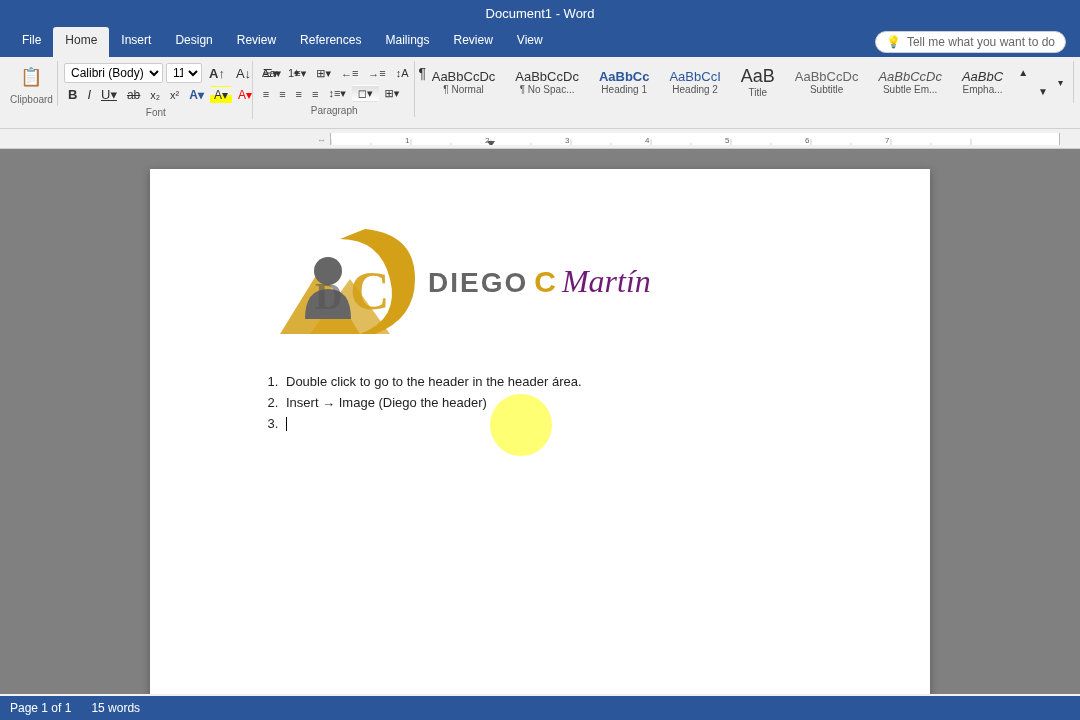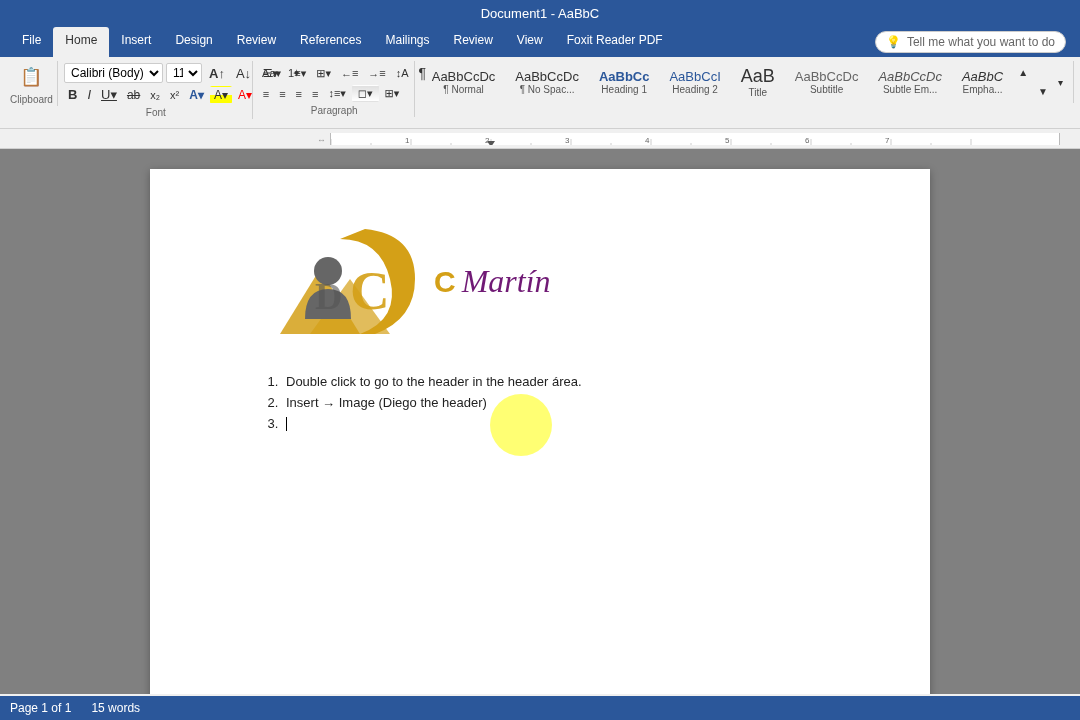--- a/index.html
+++ b/index.html
@@ -245,34 +245,33 @@
     }
     @keyframes blink {
       0%, 100% { opacity: 1; }
       50% { opacity: 0; }
     }
   </style>
 </head>
 <body>
 
 <div class="title-bar">
-  <span>Document1 - AaBbC</span>
+  <span>Document1 - Word</span>
 </div>
 
 <div class="ribbon-tabs">
   <div class="ribbon-tab">File</div>
   <div class="ribbon-tab active">Home</div>
   <div class="ribbon-tab">Insert</div>
   <div class="ribbon-tab">Design</div>
   <div class="ribbon-tab">Review</div>
   <div class="ribbon-tab">References</div>
   <div class="ribbon-tab">Mailings</div>
   <div class="ribbon-tab">Review</div>
   <div class="ribbon-tab">View</div>
-  <div class="ribbon-tab">Foxit Reader PDF</div>
   <div class="tell-me" style="margin-left:auto;">
     <span style="margin-right:6px; color:#f5c518;">💡</span>
     <span>Tell me what you want to do</span>
   </div>
 </div>
 
 <div class="ribbon" style="min-height:72px; flex-wrap:nowrap; overflow:hidden;">
 
   <div class="ribbon-section" style="min-width:52px; justify-content:space-between;">
     <div class="ribbon-section-content" style="flex-direction:column; gap:0; padding:2px 0;">
@@ -433,20 +432,21 @@
 
         <circle cx="68" cy="52" r="14" fill="#666"></circle>
         <path d="M45,100 Q45,70 68,70 Q91,70 91,100 Z" fill="#666"></path>
 
         <text x="55" y="90" font-size="38" font-weight="900" fill="#555" opacity="0.6" font-family="Arial Black">D</text>
         <text x="90" y="90" font-size="55" font-weight="900" fill="#d4a017" font-family="Arial Black" opacity="0.9">C</text>
       </svg>
 
       <div style="margin-left:8px;">
         <div style="display:flex; align-items:baseline; gap:0;">
+          <span style="font-size:28px; font-weight:900; color:#666; letter-spacing:2px; font-family:'Arial Black',Arial;">DIEGO</span>
           <span style="font-size:30px; font-weight:900; color:#d4a017; margin-left:6px; font-family:'Arial Black',Arial;">C</span>
           <span style="font-size:32px; font-weight:300; color:#701a75; margin-left:6px; font-style:italic; font-family:Georgia,serif;">Martín</span>
         </div>
       </div>
     </div>
 
     <div style="position:relative;">
 
       <div style="position:absolute; left:230px; top:20px; width:62px; height:62px; border-radius:50%; background:rgba(255,255,0,0.55); pointer-events:none; z-index:10;"></div>
 

